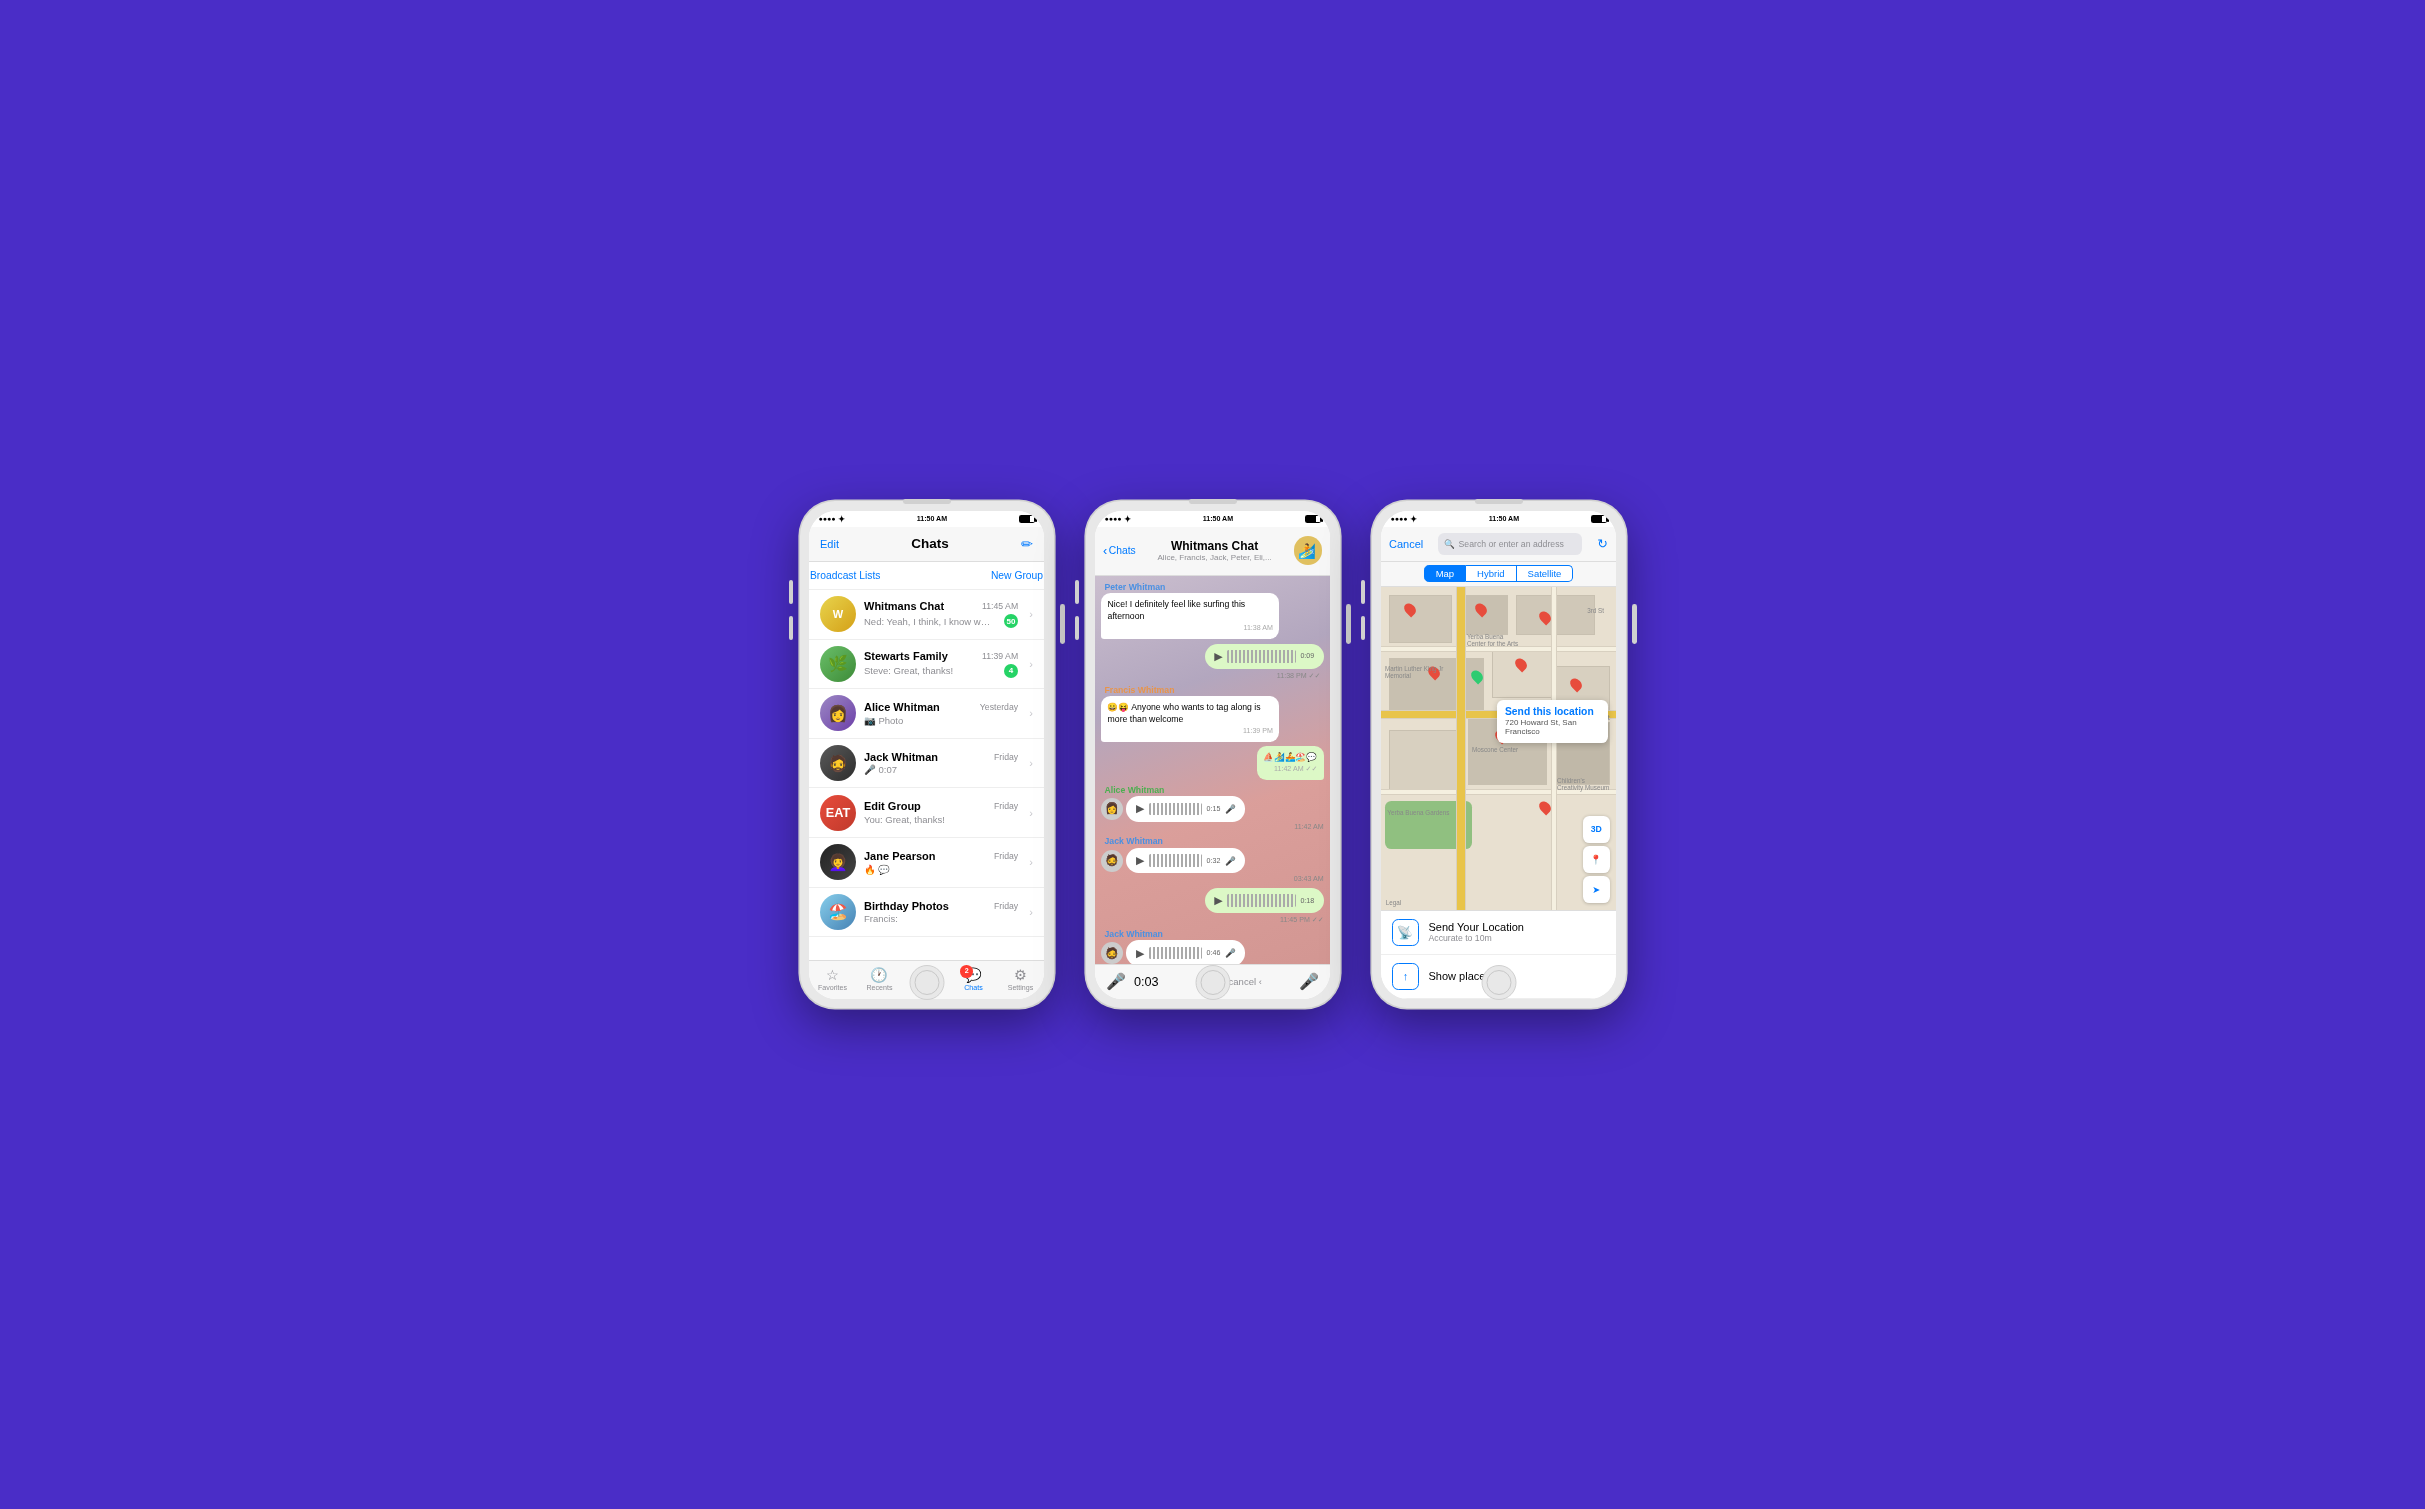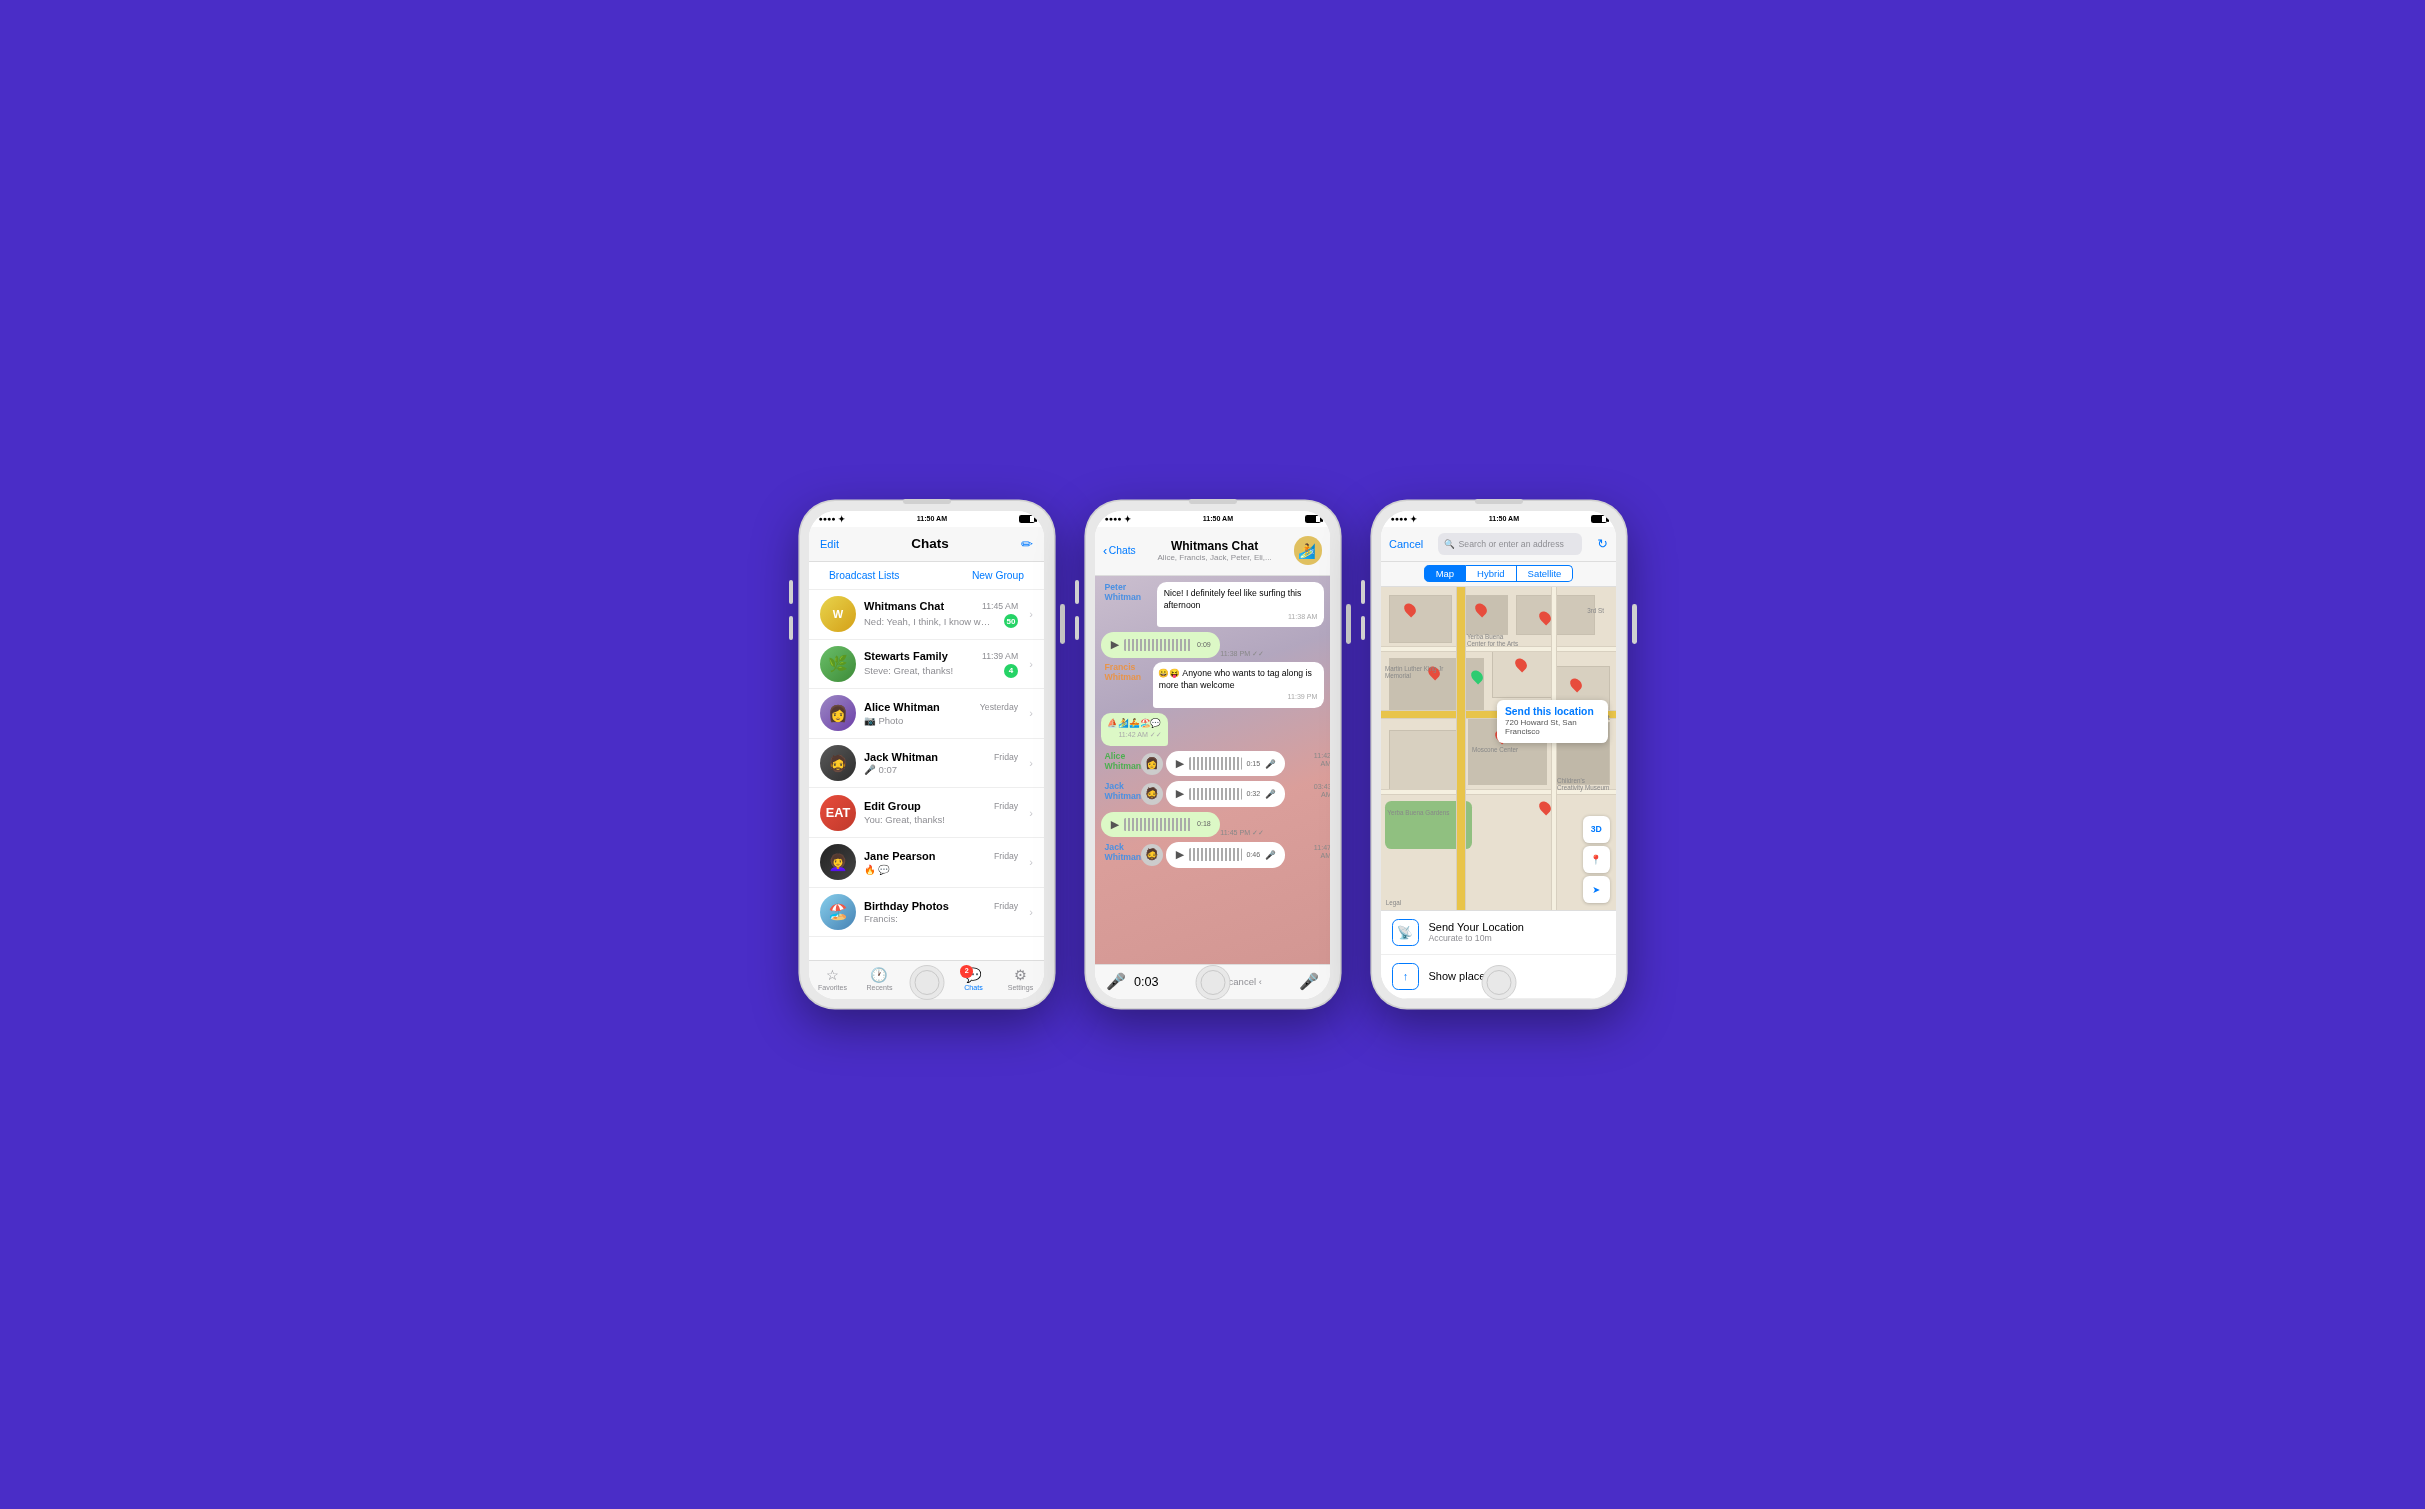--- a/index.html
+++ b/index.html
@@ -140,21 +140,21 @@
     }
     .p1-nav-edit { color: #007aff; font-size: 11px; font-weight: 400; }
     .p1-nav-title { font-size: 13.5px; font-weight: 600; color: #000; }
     .p1-nav-compose { color: #007aff; font-size: 14.3px; }
     .p1-broadcast {
       height: 28.5px;
       background: #fff;
       display: flex;
       align-items: center;
       justify-content: space-between;
-      padding: 0 20px;
+      padding: 0 1px;
       border-bottom: 0.8px solid #eee;
       flex-shrink: 0;
     }
     .p1-broadcast-left { color: #007aff; font-size: 10.3px; font-weight: 400; }
     .p1-broadcast-right { color: #007aff; font-size: 10.3px; font-weight: 400; }
     .chat-list { flex: 1; overflow: hidden; }
     .chat-item {
       display: flex;
       align-items: center;
       padding: 6.3px 11px;
@@ -246,21 +246,21 @@
       display: flex;
       flex-direction: column;
       gap: 4.8px;
       position: relative;
     }
     .chat-bg {
       position: absolute; inset: 0;
       background: linear-gradient(160deg, #b0a0c8 0%, #8070a8 30%, #d06060 60%, #c05050 100%);
       opacity: 0.5;
     }
-    .msg-row { position: relative; z-index: 1; display: flex; }
+    .msg-row { position: relative; z-index: 1; display: flex; flex-direction: column; }
     .msg-sender { font-size: 8.7px; font-weight: 600; color: #4a90e2; margin-bottom: 1.6px; padding-left: 3.2px; }
     .msg-bubble {
       max-width: 80%;
       padding: 4.8px 6.3px;
       border-radius: 9.5px;
       font-size: 8.7px;
       line-height: 1.4;
       position: relative;
     }
     .msg-bubble.incoming {

